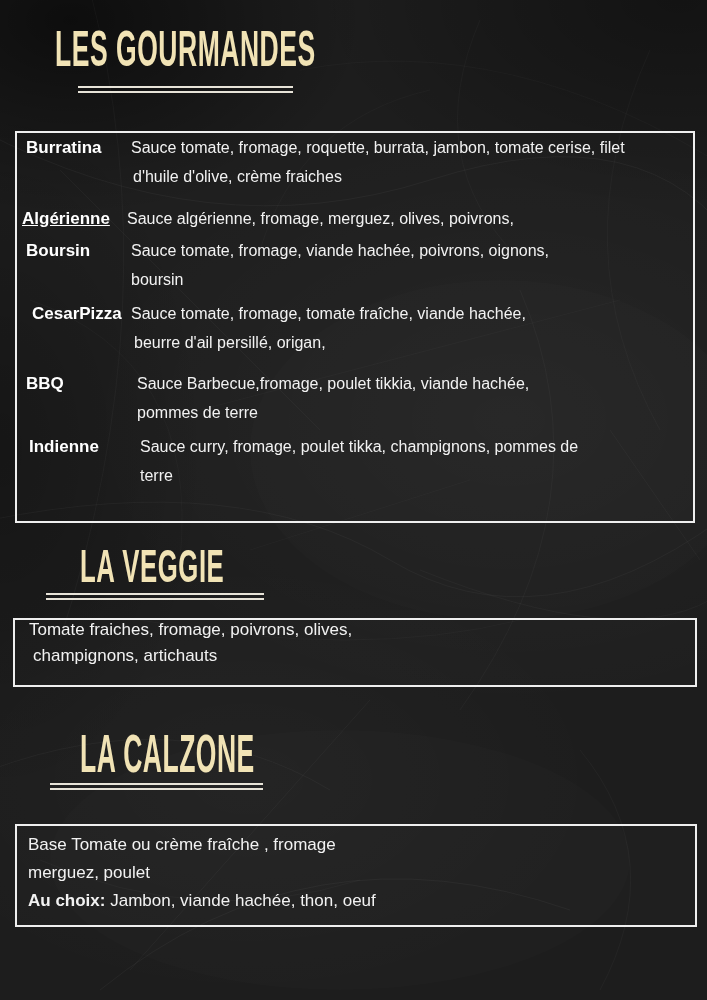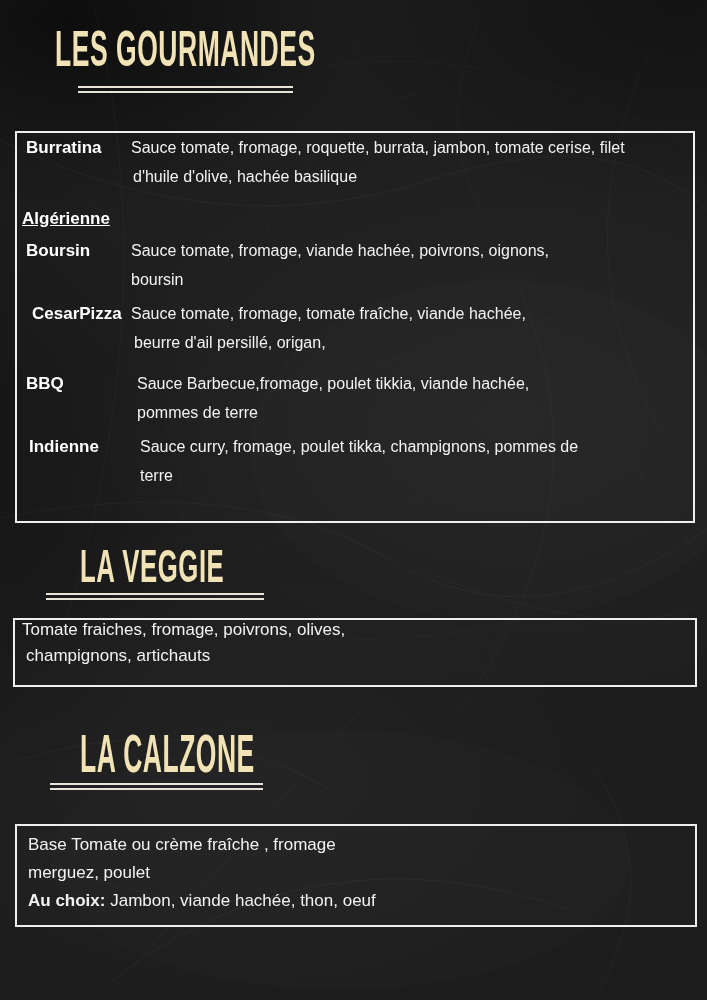--- a/index.html
+++ b/index.html
@@ -51,21 +51,21 @@
 
   .menu-box {
     position: absolute;
     box-sizing: border-box;
     border: 2px solid #EFEFEF;
     background: rgba(255,255,255,0.012);
     color: #F2F2F2;
     z-index: 2;
   }
   #box-gourmandes { left: 15px; top: 131px; width: 680px; height: 392px; padding: 0 12px 0 9px; }
-  #box-veggie     { left: 13px; top: 618px; width: 684px; height: 69px;  padding: 0 10px 0 7px; }
+  #box-veggie     { left: 13px; top: 618px; width: 684px; height: 69px;  padding: 0 10px 0 14px; }
   #box-calzone    { left: 15px; top: 824px; width: 682px; height: 103px; padding: 5px 10px 8px 11px; }
 
   .menu-row { display: flex; align-items: baseline; }
   .item-name {
     flex: 0 0 105px;
     font-weight: bold;
     font-size: 17px;
     color: #ffffff;
     line-height: 29px;
     white-space: nowrap;
@@ -127,26 +127,27 @@
   <div class="heading" id="h-gourmandes">
     <span class="heading-text">LES GOURMANDES</span>
   </div>
   <div class="double-line" id="u-gourmandes"></div>
 
   <div class="menu-box" id="box-gourmandes">
     <div class="menu-row">
       <div class="item-name">Burratina</div>
       <div class="item-desc">
         <div>Sauce tomate, fromage, roquette, burrata, jambon, tomate cerise, filet</div>
-        <div>d'huile d'olive, hachée basilique</div>
+        <div>d'huile d'olive, crème fraiches</div>
       </div>
     </div>
     <div class="menu-row">
       <div class="item-name">Algérienne</div>
       <div class="item-desc">
+        <div>Sauce algérienne, fromage, merguez, olives, poivrons,</div>
       </div>
     </div>
     <div class="menu-row">
       <div class="item-name">Boursin</div>
       <div class="item-desc">
         <div>Sauce tomate, fromage, viande hachée, poivrons, oignons,</div>
         <div>boursin</div>
       </div>
     </div>
     <div class="menu-row">

